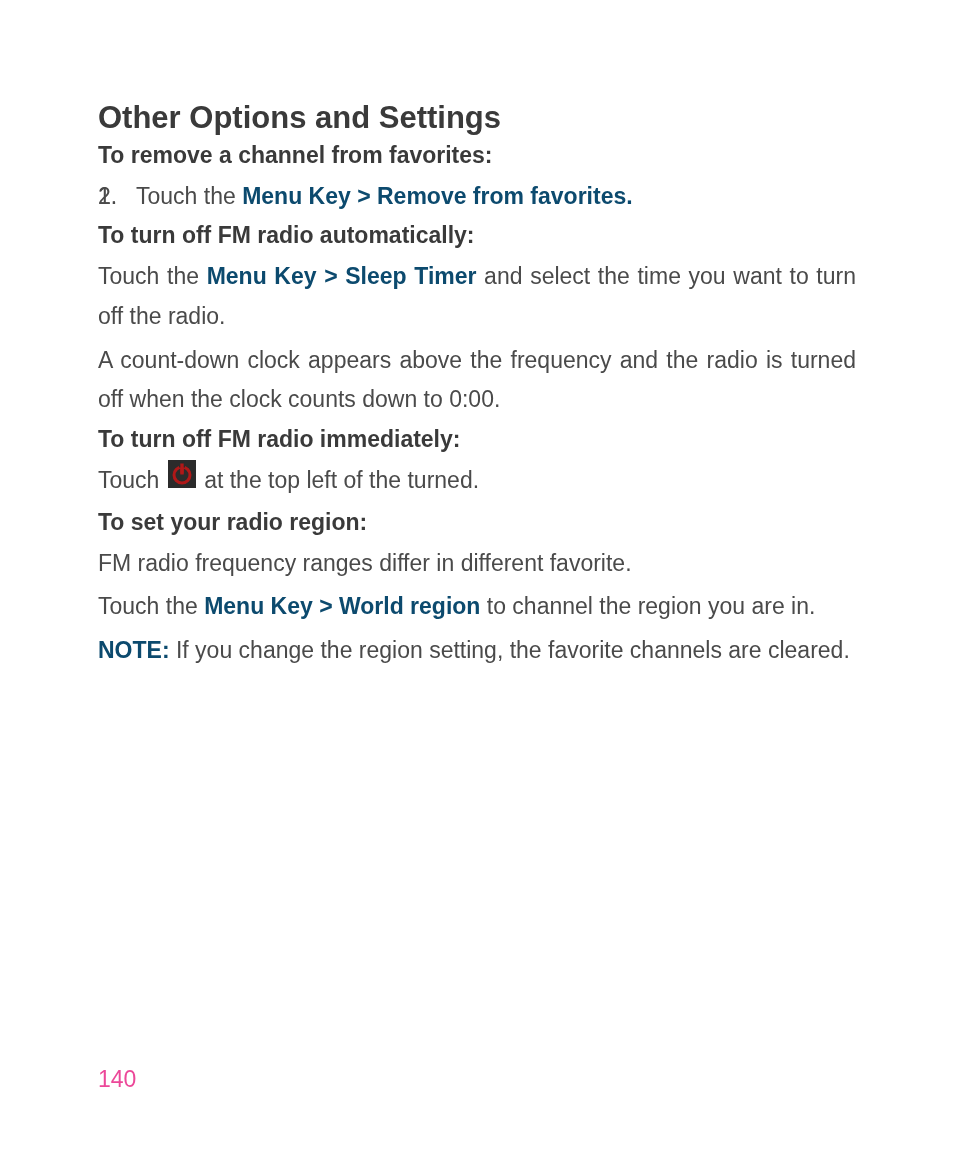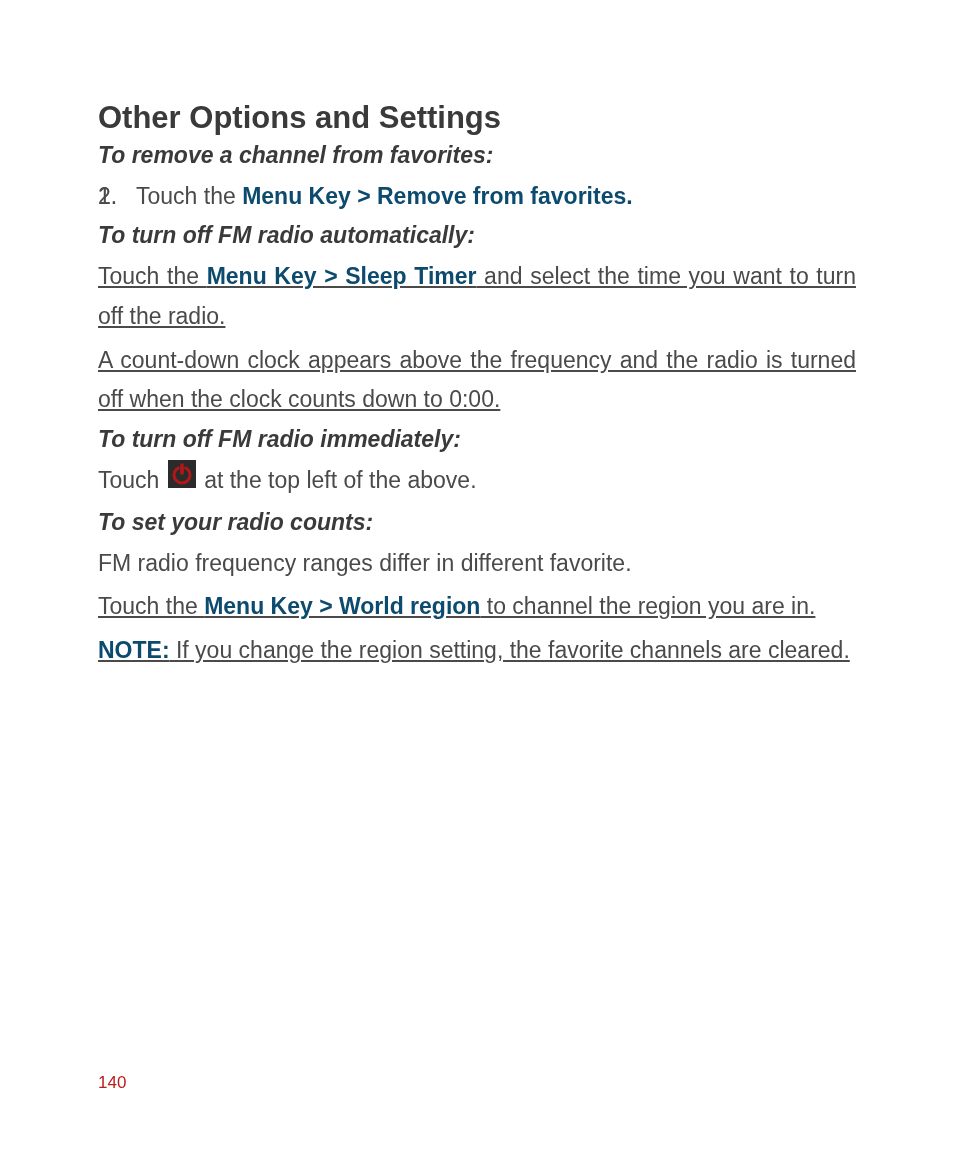--- a/index.html
+++ b/index.html
@@ -15,21 +15,20 @@
     font-size: 31px;
     font-weight: bold;
     color: #3a3a3a;
   }
   .subhead {
     font-size: 23px;
     font-weight: bold;
     color: #3a3a3a;
     margin-bottom: 8px;
     margin-top: 6px;
-    font-style: italic;
   }
   ol {
     list-style: none;
     margin-bottom: 6px;
   }
   ol li {
     font-size: 23px;
     line-height: 1.7;
     padding-left: 38px;
     position: relative;
@@ -38,35 +37,35 @@
   ol li .num {
     position: absolute;
     left: 0;
   }
   p {
     font-size: 23px;
     line-height: 1.73;
     color: #4a4a4a;
     margin-bottom: 4px;
   }
-  p.justify { text-align: justify; text-decoration: underline; }
+  p.justify { text-align: justify; }
   .b { font-weight: bold; color: #0c4a6e; }
   .icon-wrap {
     display: inline-block;
     vertical-align: middle;
     margin: 0 2px;
     position: relative;
     top: -2px;
   }
   .page-number {
     position: absolute;
     bottom: 60px;
     left: 98px;
-    font-size: 17px;
-    color: #b91c1c;
+    font-size: 23px;
+    color: #ec4899;
   }
 </style>
 </head>
 <body>
 
 <h1>Other Options and Settings</h1>
 
 <div class="subhead">To remove a channel from favorites:</div>
 <ol>
   <li>
@@ -89,24 +88,24 @@
   <span>Touch </span>
   <span class="icon-wrap">
     <svg width="28" height="28" viewBox="0 0 28 28">
       <rect x="0" y="0" width="28" height="28" fill="#2b2b2b"></rect>
       <circle cx="14" cy="15" r="8" fill="none" stroke="#b01818" stroke-width="3"></circle>
       <rect x="12.3" y="3.5" width="3.4" height="11" fill="#b01818"></rect>
       <rect x="11" y="2.5" width="6" height="5" fill="#2b2b2b"></rect>
       <rect x="12.3" y="3.5" width="3.4" height="10" fill="#b01818"></rect>
     </svg>
   </span>
-  <span> at the top left of the above.</span>
+  <span> at the top left of the turned.</span>
 </p>
 
-<div class="subhead">To set your radio counts:</div>
+<div class="subhead">To set your radio region:</div>
 <p>FM radio frequency ranges differ in different favorite.</p>
 <p class="justify">
   <span>Touch the </span><span class="b">Menu Key &gt; World region</span><span> to channel the region you are in.</span>
 </p>
 <p class="justify">
   <span class="b">NOTE:</span><span> If you change the region setting, the favorite channels are cleared.</span>
 </p>
 
 <div class="page-number">140</div>
 

